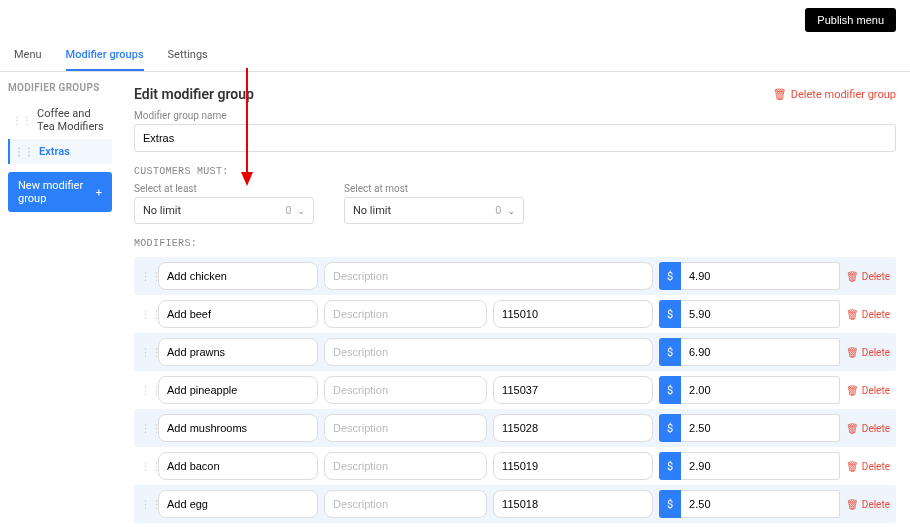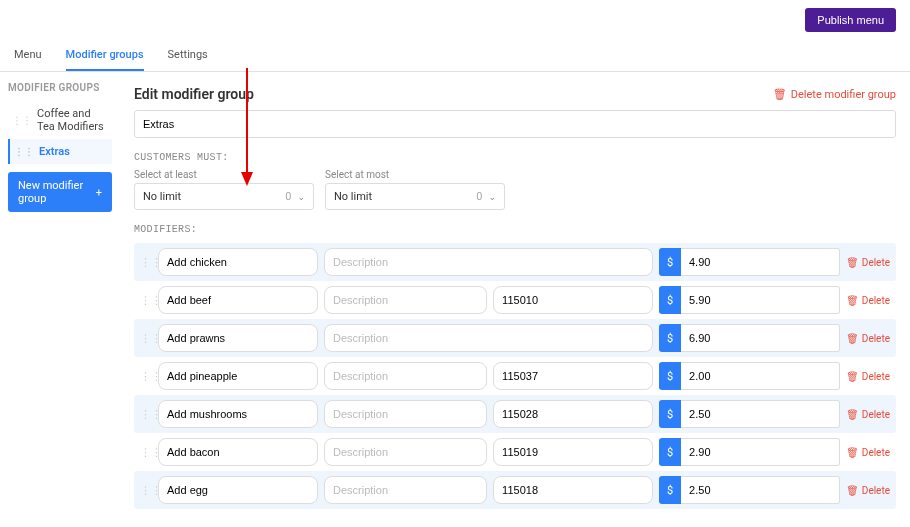--- a/index.html
+++ b/index.html
@@ -1,37 +1,37 @@
 <!DOCTYPE html>
 <html><head>
 <meta charset="utf-8">
 <style>
 * { box-sizing: border-box; margin: 0; padding: 0; }
 body { font-family: -apple-system, BlinkMacSystemFont, "Segoe UI", Roboto, sans-serif; font-size: 12px; color: #333; background: #fff; }
 .topbar { display: flex; justify-content: flex-end; padding: 8px 14px 8px 14px; }
 .btn { padding: 6px 12px; border-radius: 3px; cursor: pointer; font-size: 11px; border: none; }
-.btn-primary { background: #4c1d95; color: #fff; }
+.btn-primary { background: #000000; color: #fff; }
 .tabs { display: flex; gap: 24px; padding: 0 14px; border-bottom: 1px solid #e0e0e0; }
 .tab { padding: 8px 0; color: #555; cursor: pointer; font-size: 11px; }
 .tab.active { color: #2d7ff9; border-bottom: 2px solid #2d7ff9; font-weight: 500; }
 .layout { display: flex; }
 .sidebar { width: 120px; padding: 10px 8px; font-size: 11px; }
 .sidebar-header { font-size: 10px; color: #999; font-weight: 600; margin-bottom: 8px; letter-spacing: .3px; }
 .side-item { padding: 6px 4px; display: flex; align-items: center; gap: 5px; cursor: pointer; color: #444; }
 .side-item .drag { color: #ccc; font-size: 10px; cursor: grab; }
 .side-item.active { color: #2d7ff9; font-weight: 600; border-left: 2px solid #2d7ff9; background: #f3f8ff; }
 .new-group-btn { background: #2d7ff9; color: #fff; padding: 7px 10px; border-radius: 3px; font-size: 11px; display: flex; align-items: center; justify-content: center; gap: 6px; margin-top: 8px; cursor: pointer; }
 .main { flex: 1; padding: 14px; position: relative; }
 .main-head { display: flex; justify-content: space-between; align-items: center; margin-bottom: 8px; }
 .main-title { font-size: 14px; font-weight: 600; }
 .delete-group { color: #e74c3c; font-size: 11px; display: flex; align-items: center; gap: 4px; cursor: pointer; }
 .field-label { font-size: 10px; color: #888; margin-bottom: 3px; margin-top: 6px; }
 .text-input { width: 100%; padding: 7px 8px; border: 1px solid #ddd; border-radius: 3px; font-size: 11px; }
 .section-label { font-size: 10px; color: #888; margin-top: 14px; letter-spacing: .3px; font-family: Liberation Mono, monospace; }
-.constraints { display: flex; gap: 11px; }
+.constraints { display: flex; gap: 30px; }
 .constraint { flex: 0 0 180px; }
 .select-box { display: flex; align-items: center; justify-content: space-between; border: 1px solid #ddd; border-radius: 3px; padding: 6px 8px; font-size: 11px; }
 .select-box .num { color: #aaa; margin-left: auto; margin-right: 6px; }
 .modifiers { margin-top: 8px; }
 .mod-row { display: flex; align-items: center; gap: 6px; padding: 5px 6px; border-radius: 3px; }
 .mod-row.alt { background: #eef5fd; }
 .mod-row .drag { color: #ccc; font-size: 11px; cursor: grab; width: 12px; text-align: center; }
 .mod-row input { border: 1px solid #ddd; border-radius: 8px; padding: 7px 8px; font-size: 11px; background: #fff; }
 .mod-row input::placeholder { color: #bbb; }
 .name-in { flex: 0 0 140px; }
@@ -77,20 +77,21 @@
 
   <main class="main">
     <div class="main-head">
       <div class="main-title">Edit modifier group</div>
       <div class="delete-group">
         <span>🗑</span>
         <span>Delete modifier group</span>
       </div>
     </div>
 
+    <div class="field-label">Modifier group name</div>
     <input class="text-input" value="Extras" style="">
 
     <div class="section-label">CUSTOMERS MUST:</div>
     <div class="constraints">
       <div class="constraint">
         <div class="field-label">Select at least</div>
         <div class="select-box">
           <span>No limit</span>
           <span class="num">0</span>
           <span class="chev">⌄</span>

